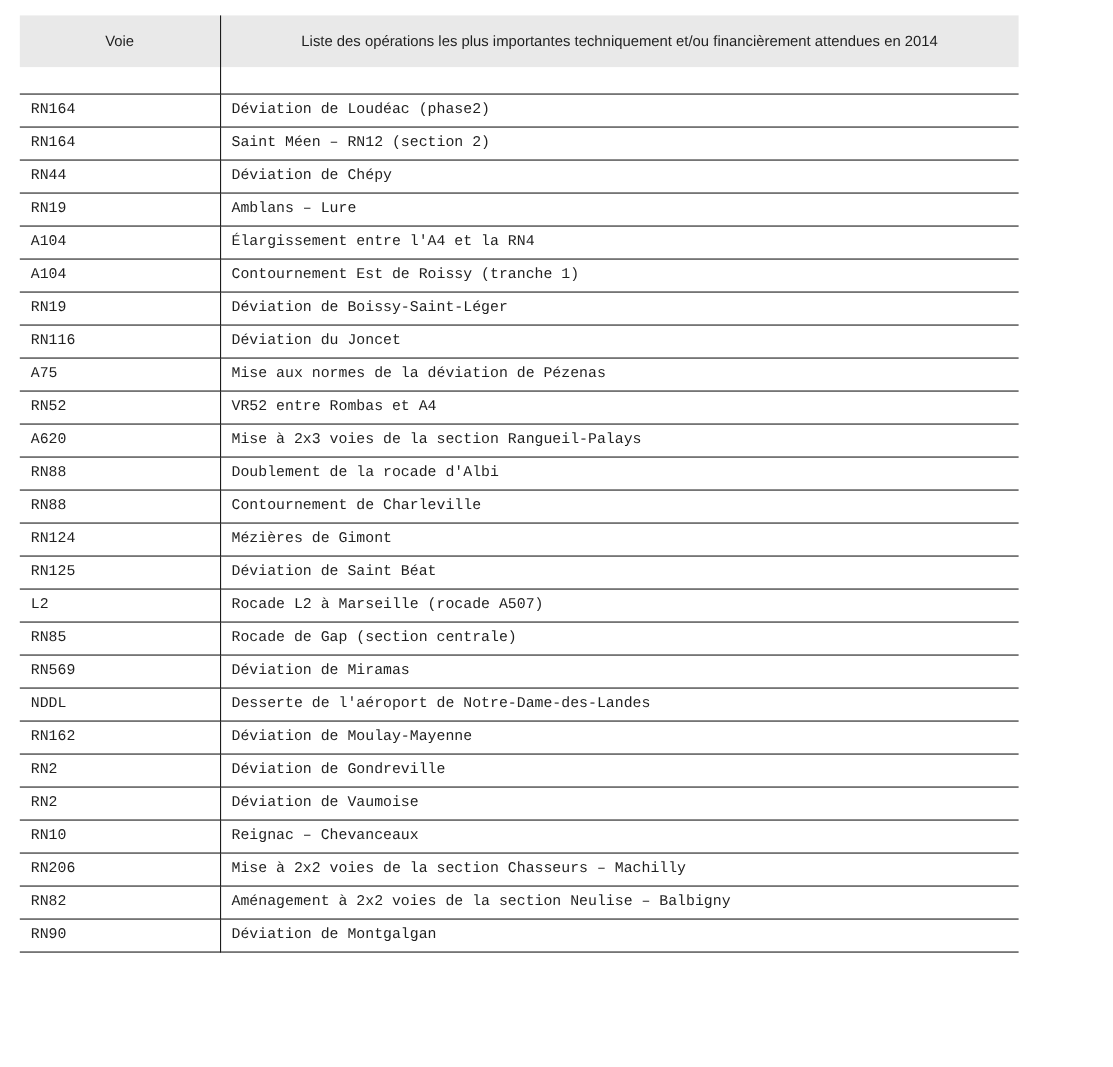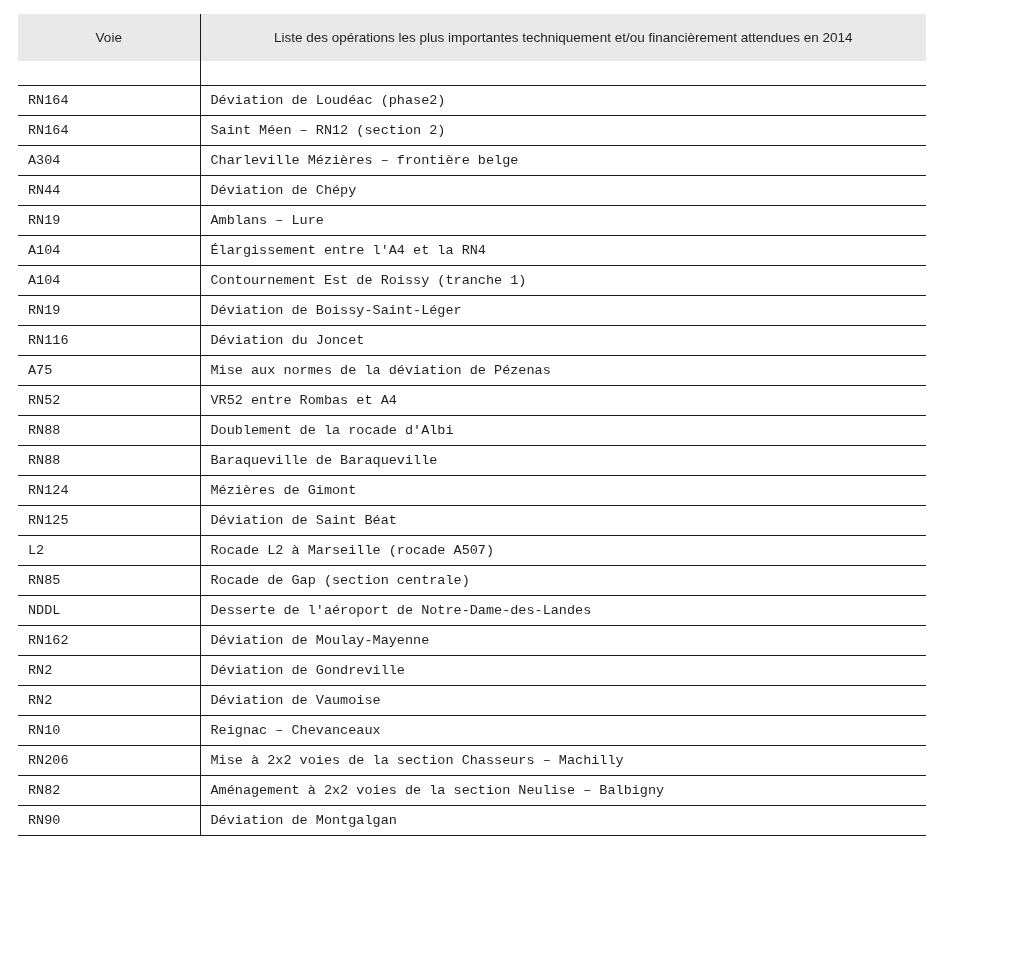--- a/index.html
+++ b/index.html
@@ -77,24 +77,20 @@
     <tbody>
         <tr>
           <td class="col-voie">RN164</td>
           <td class="col-op">Déviation de Loudéac (phase2)</td>
         </tr>
         <tr>
           <td class="col-voie">RN164</td>
           <td class="col-op">Saint Méen – RN12 (section 2)</td>
         </tr>
         <tr>
-          <td class="col-voie">A304</td>
-          <td class="col-op">Charleville Mézières – frontière belge</td>
-        </tr>
-        <tr>
           <td class="col-voie">RN44</td>
           <td class="col-op">Déviation de Chépy</td>
         </tr>
         <tr>
           <td class="col-voie">RN19</td>
           <td class="col-op">Amblans – Lure</td>
         </tr>
         <tr>
           <td class="col-voie">A104</td>
           <td class="col-op">Élargissement entre l'A4 et la RN4</td>
@@ -113,42 +109,50 @@
         </tr>
         <tr>
           <td class="col-voie">A75</td>
           <td class="col-op">Mise aux normes de la déviation de Pézenas</td>
         </tr>
         <tr>
           <td class="col-voie">RN52</td>
           <td class="col-op">VR52 entre Rombas et A4</td>
         </tr>
         <tr>
+          <td class="col-voie">A620</td>
+          <td class="col-op">Mise à 2x3 voies de la section Rangueil-Palays</td>
+        </tr>
+        <tr>
           <td class="col-voie">RN88</td>
           <td class="col-op">Doublement de la rocade d'Albi</td>
         </tr>
         <tr>
           <td class="col-voie">RN88</td>
-          <td class="col-op">Baraqueville de Baraqueville</td>
+          <td class="col-op">Contournement de Charleville</td>
         </tr>
         <tr>
           <td class="col-voie">RN124</td>
           <td class="col-op">Mézières de Gimont</td>
         </tr>
         <tr>
           <td class="col-voie">RN125</td>
           <td class="col-op">Déviation de Saint Béat</td>
         </tr>
         <tr>
           <td class="col-voie">L2</td>
           <td class="col-op">Rocade L2 à Marseille (rocade A507)</td>
         </tr>
         <tr>
           <td class="col-voie">RN85</td>
           <td class="col-op">Rocade de Gap (section centrale)</td>
+        </tr>
+        <tr>
+          <td class="col-voie">RN569</td>
+          <td class="col-op">Déviation de Miramas</td>
         </tr>
         <tr>
           <td class="col-voie">NDDL</td>
           <td class="col-op">Desserte de l'aéroport de Notre-Dame-des-Landes</td>
         </tr>
         <tr>
           <td class="col-voie">RN162</td>
           <td class="col-op">Déviation de Moulay-Mayenne</td>
         </tr>
         <tr>

